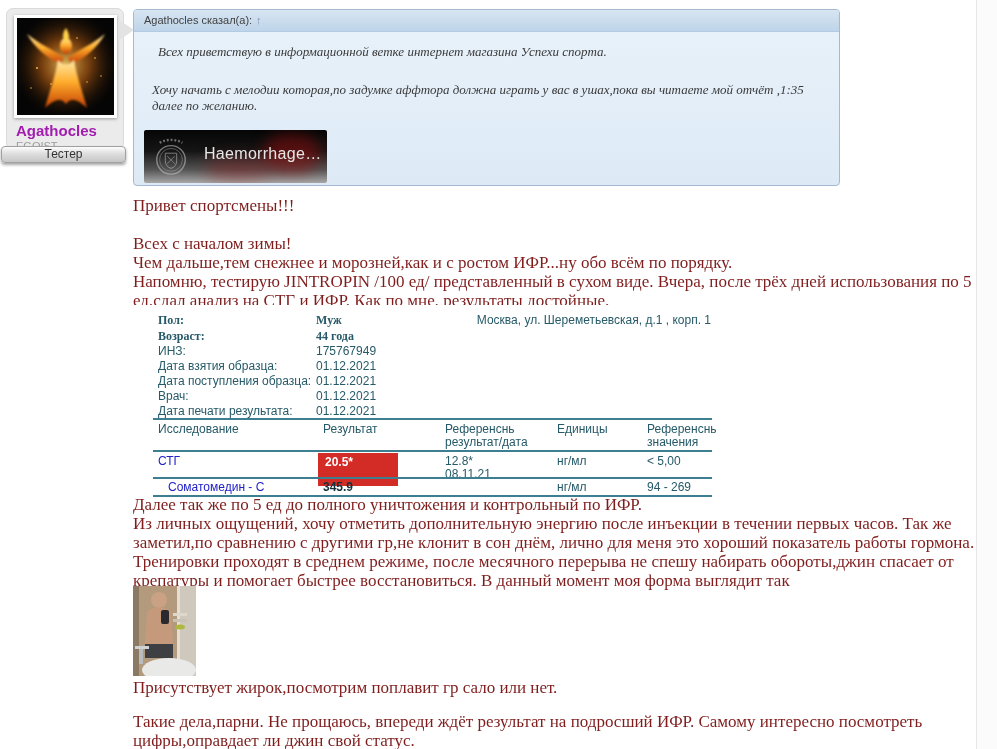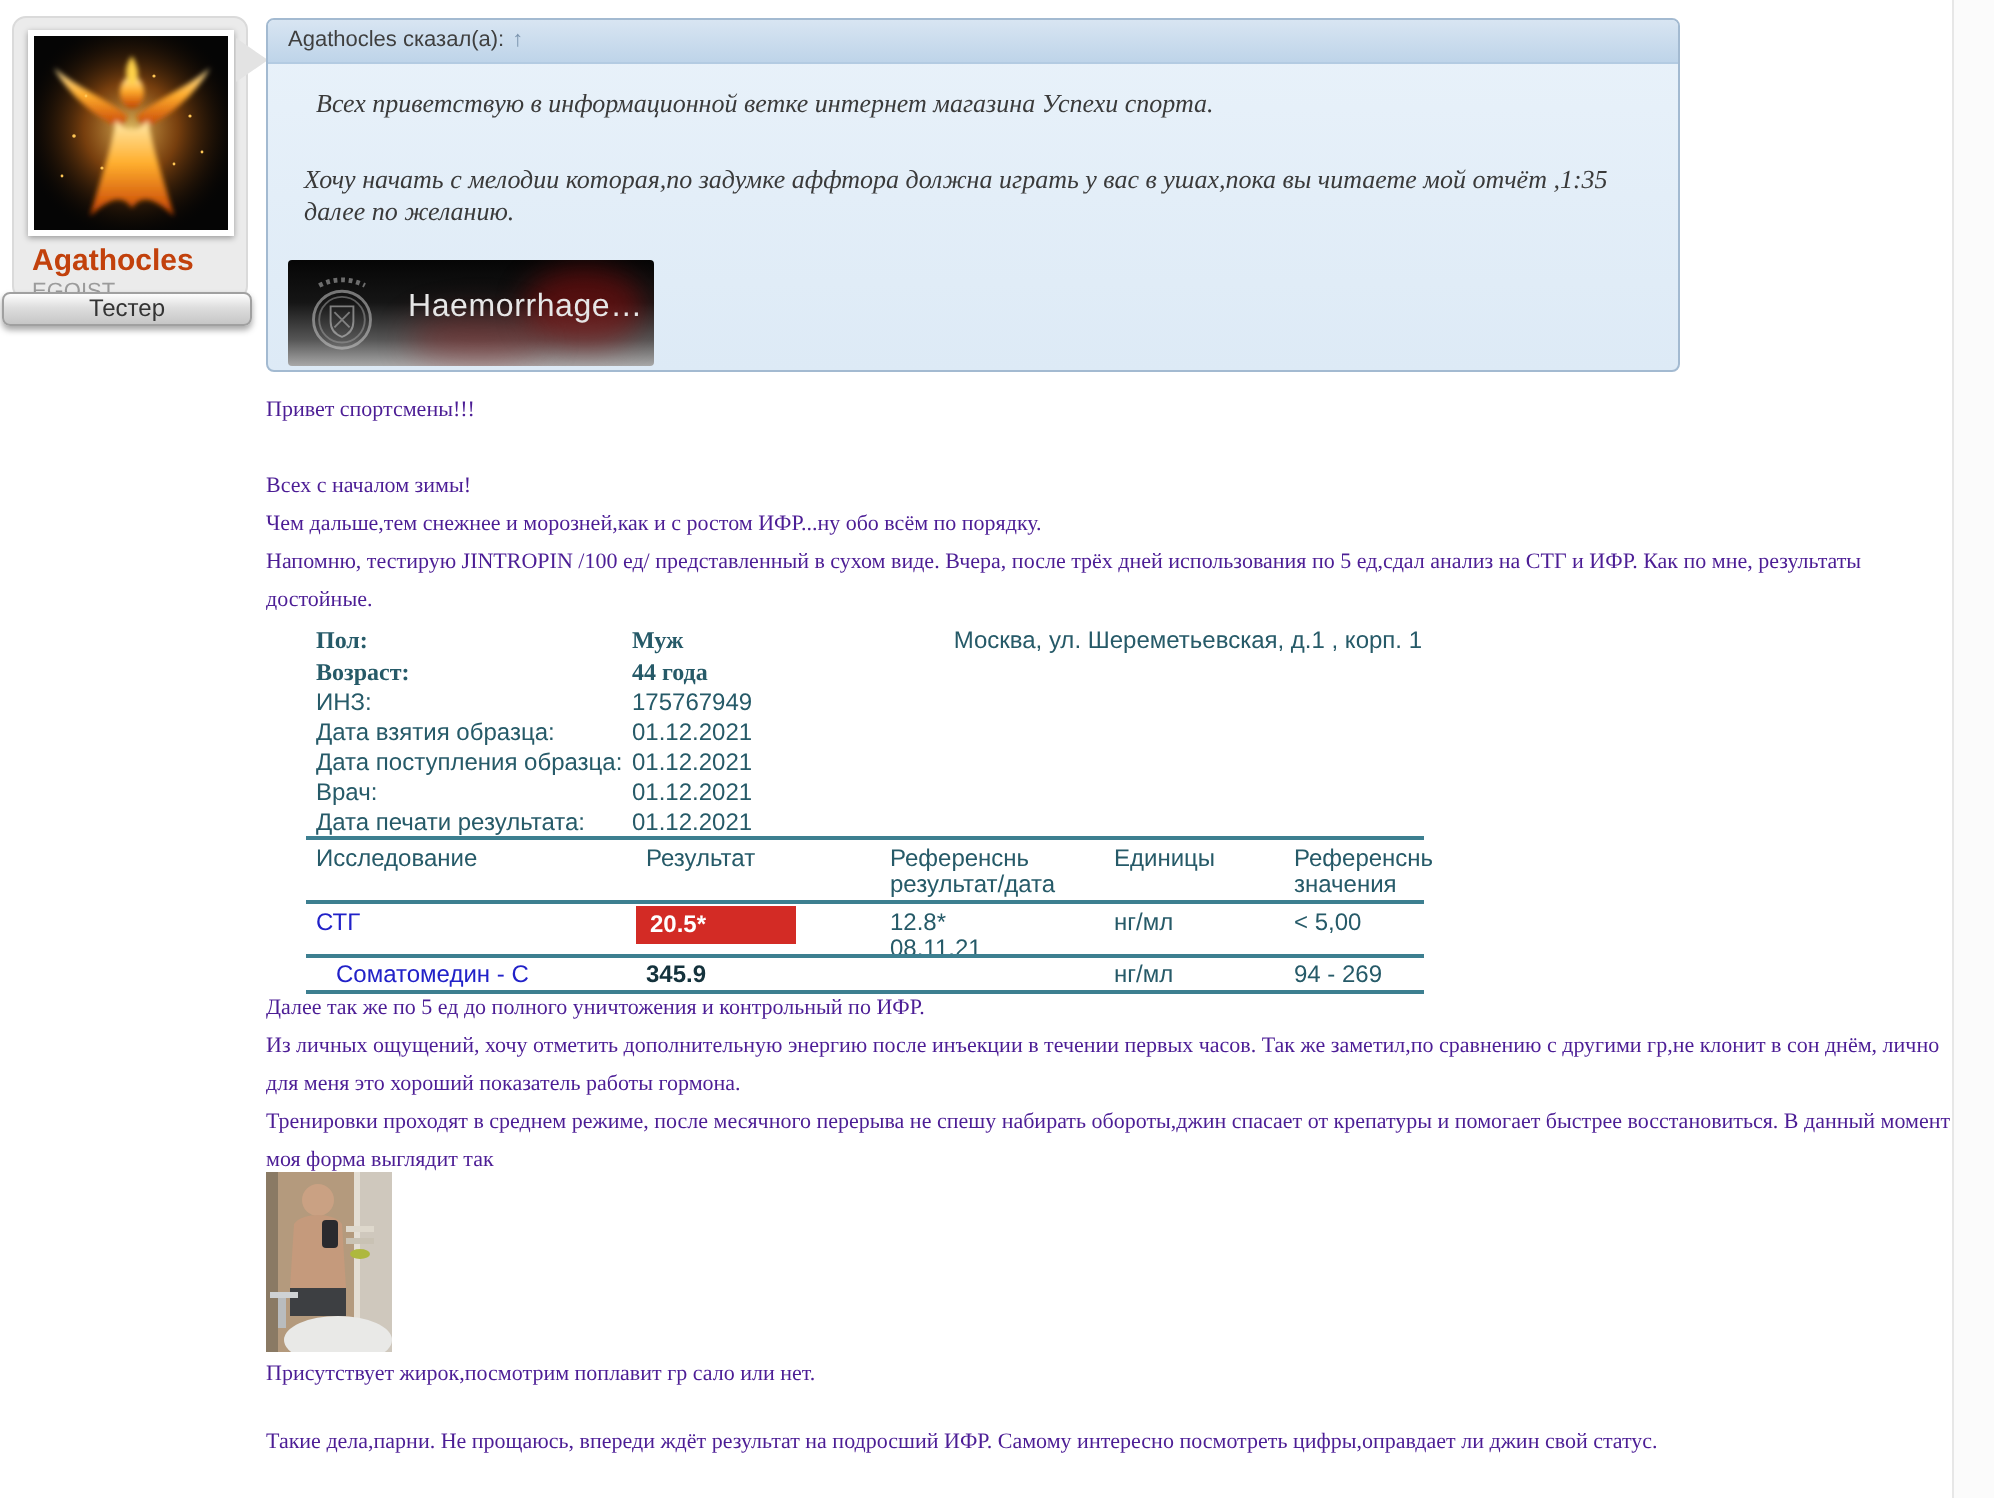--- a/index.html
+++ b/index.html
@@ -11,21 +11,21 @@
   
   .right-strip { position:absolute; left:976px; top:0; width:21px; height:749px;
     background:#fbfbfb; border-left:1px solid #e7e7e7; }
 
   
   .user-card { position:absolute; left:6px; top:8px; width:118px; height:142px;
     background:#ebebeb; border:1px solid #dadada; border-radius:7px; }
   .avatar-frame { position:absolute; left:7px; top:6px; width:103px; height:103px;
     background:#ffffff; padding:3px; box-shadow:0 1px 3px rgba(0,0,0,.35); }
   .avatar-frame svg { display:block; width:97px; height:97px; }
-  .username { position:absolute; left:9px; top:113px; font-size:15px; font-weight:bold; color:#c2410c; }
+  .username { position:absolute; left:9px; top:113px; font-size:15px; font-weight:bold; color:#a21caf; }
   .usertitle { position:absolute; left:9px; top:131px; font-size:11px; color:#9b9b9b; }
   .user-badge { position:absolute; left:1px; top:146px; width:125px; height:17px;
     background:linear-gradient(#fdfdfd,#dedede 45%,#c6c6c6);
     border:1px solid #a0a0a0; border-radius:4px;
     box-shadow:0 2px 3px rgba(0,0,0,.35);
     font-size:12px; color:#333; text-align:center; line-height:15px; }
   .quote-arrow { position:absolute; left:118px; top:19px; width:0; height:0;
     border-left:16px solid #e3e3e3; border-top:11px solid transparent; border-bottom:11px solid transparent; }
 
   
@@ -46,37 +46,37 @@
   .media-blob1 { position:absolute; left:118px; top:4px; width:60px; height:40px;
     background:rgba(150,12,12,.5); filter:blur(7px); border-radius:50%; }
   .media-blob2 { position:absolute; left:60px; top:26px; width:70px; height:26px;
     background:rgba(150,20,20,.35); filter:blur(8px); border-radius:50%; }
   .media-crest { position:absolute; left:8px; top:5px; opacity:.55; }
   .media-title { position:absolute; left:60px; top:16px; font-family:"Liberation Sans",sans-serif;
     font-style:normal; font-size:16px; color:#e6e6e6; letter-spacing:.3px; }
 
   
   .post-p { position:absolute; left:133px; width:845px;
-    font-family:"Liberation Serif", serif; font-size:11px; line-height:19px;
-    color:#4c1d95; white-space:pre-line; }
+    font-family:"Liberation Serif", serif; font-size:17px; line-height:19px;
+    color:#7f1d1d; white-space:pre-line; }
   .p1 { top:196px; } .p2 { top:234px; } .p3 { top:495px; }
   .p4 { top:678px; } .p5 { top:712px; }
 
   
   .lab { position:absolute; left:133px; top:305px; width:580px; height:192px;
     background:#fff; font-size:12px; color:#265a68; }
   .lab .row-label { position:absolute; left:25px; white-space:nowrap; }
   .lab .row-value { position:absolute; left:183px; white-space:nowrap; }
   .lab .b { font-weight:bold;font-family:Liberation Serif, serif; }
   .lab-address { position:absolute; right:2px; top:8px; white-space:nowrap; }
   .lab-rule { position:absolute; left:20px; width:559px; height:2px; background:#3d7f90; }
   .lab-th { position:absolute; white-space:pre; line-height:13px; }
   .lab-td { position:absolute; white-space:pre; line-height:13px; }
   .test-name { color:#2121c8; }
-  .result-high { position:absolute; width:80px; height:19px; background:#d32b25;
+  .result-high { position:absolute; width:80px; height:33px; background:#d32b25;
     color:#ffffff; font-weight:bold; padding:2px 0 0 7px; }
   .result-norm { font-weight:bold; color:#14323c; }
 
   
   .photo { position:absolute; left:133px; top:586px; width:63px; height:90px; cursor:pointer; }
   .photo svg { display:block; }
 </style>
 </head>
 <body>
 

